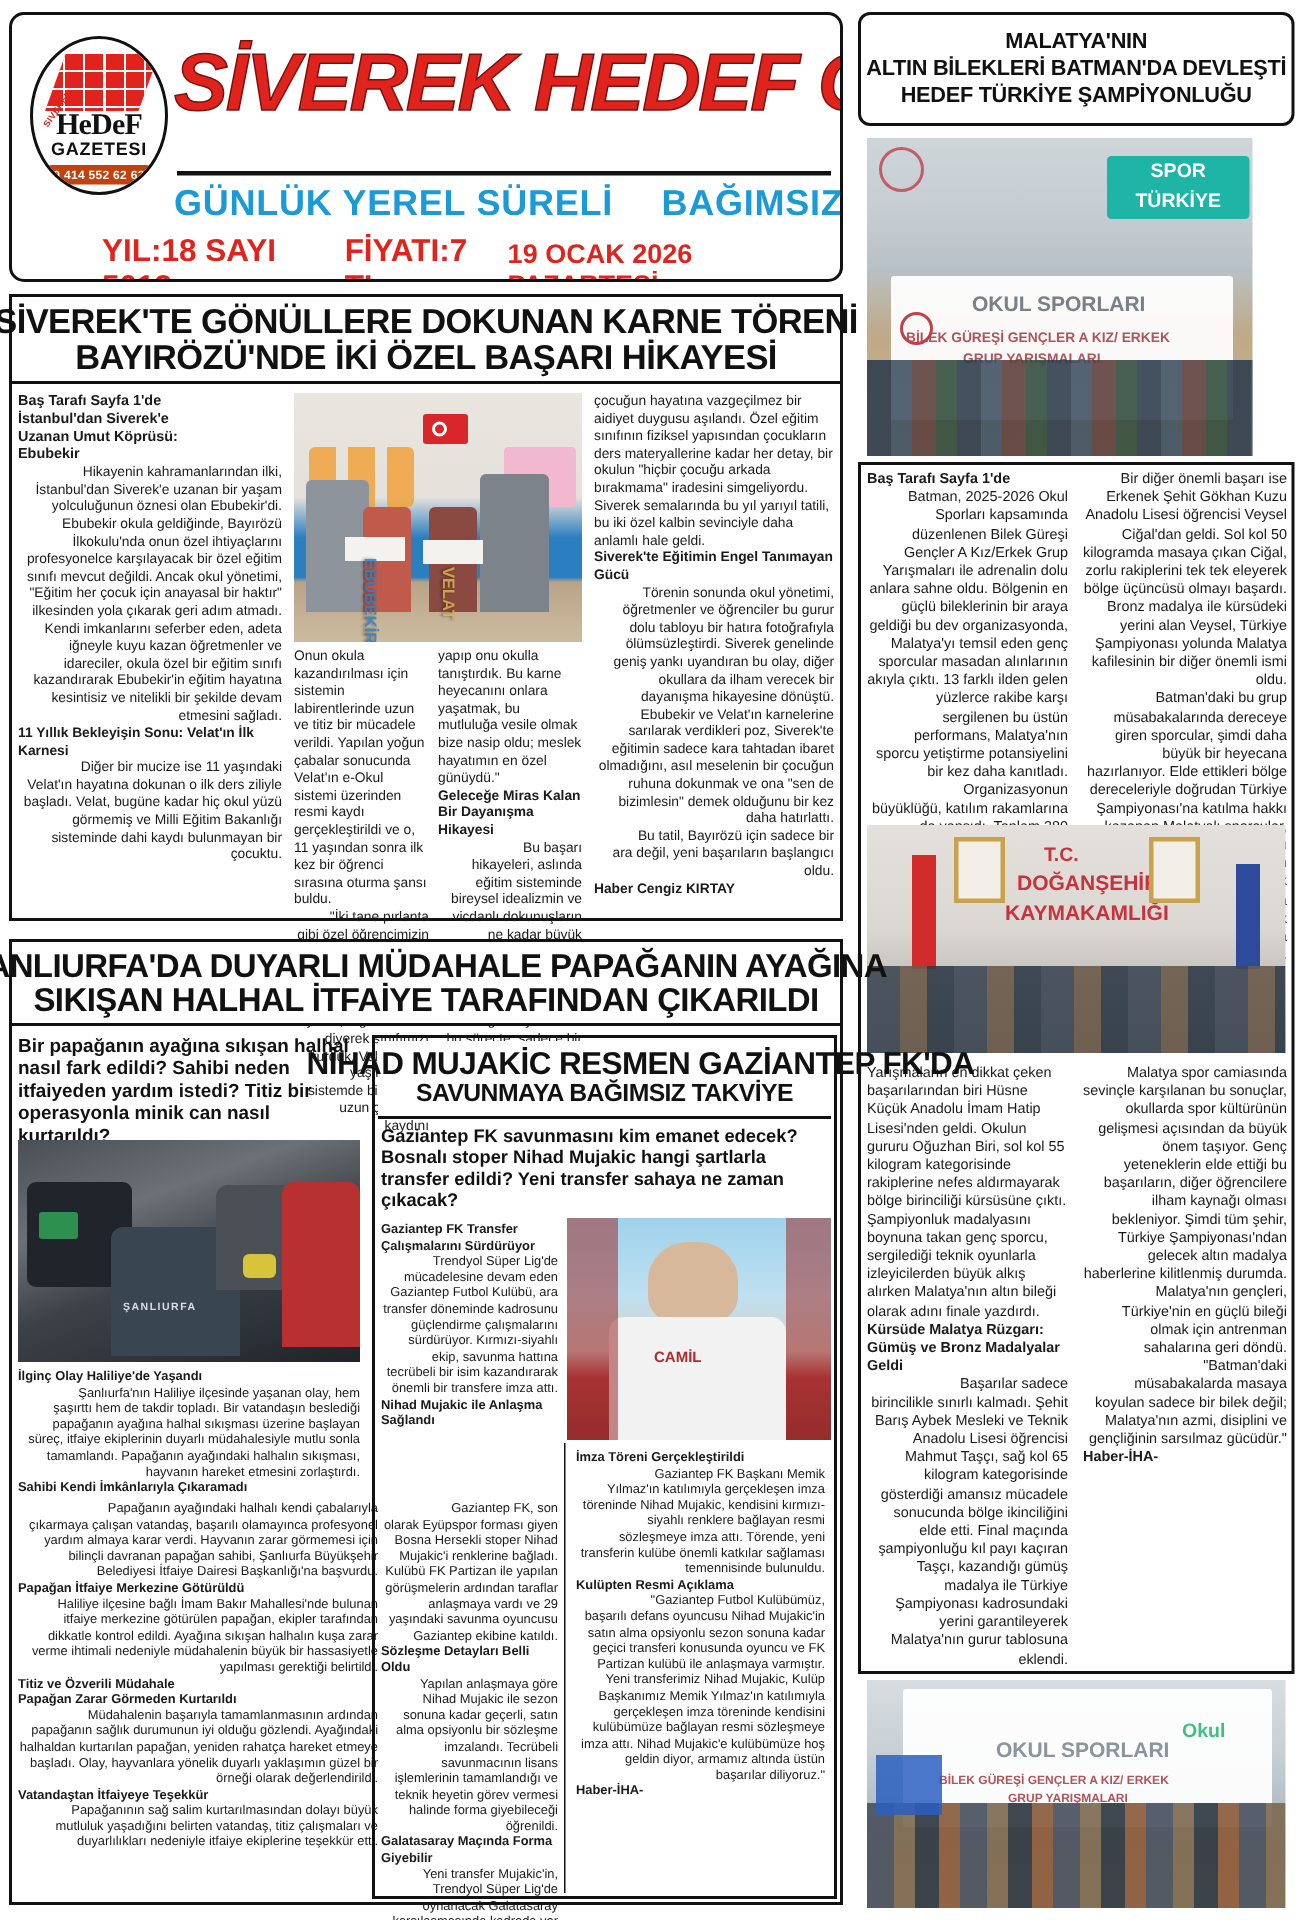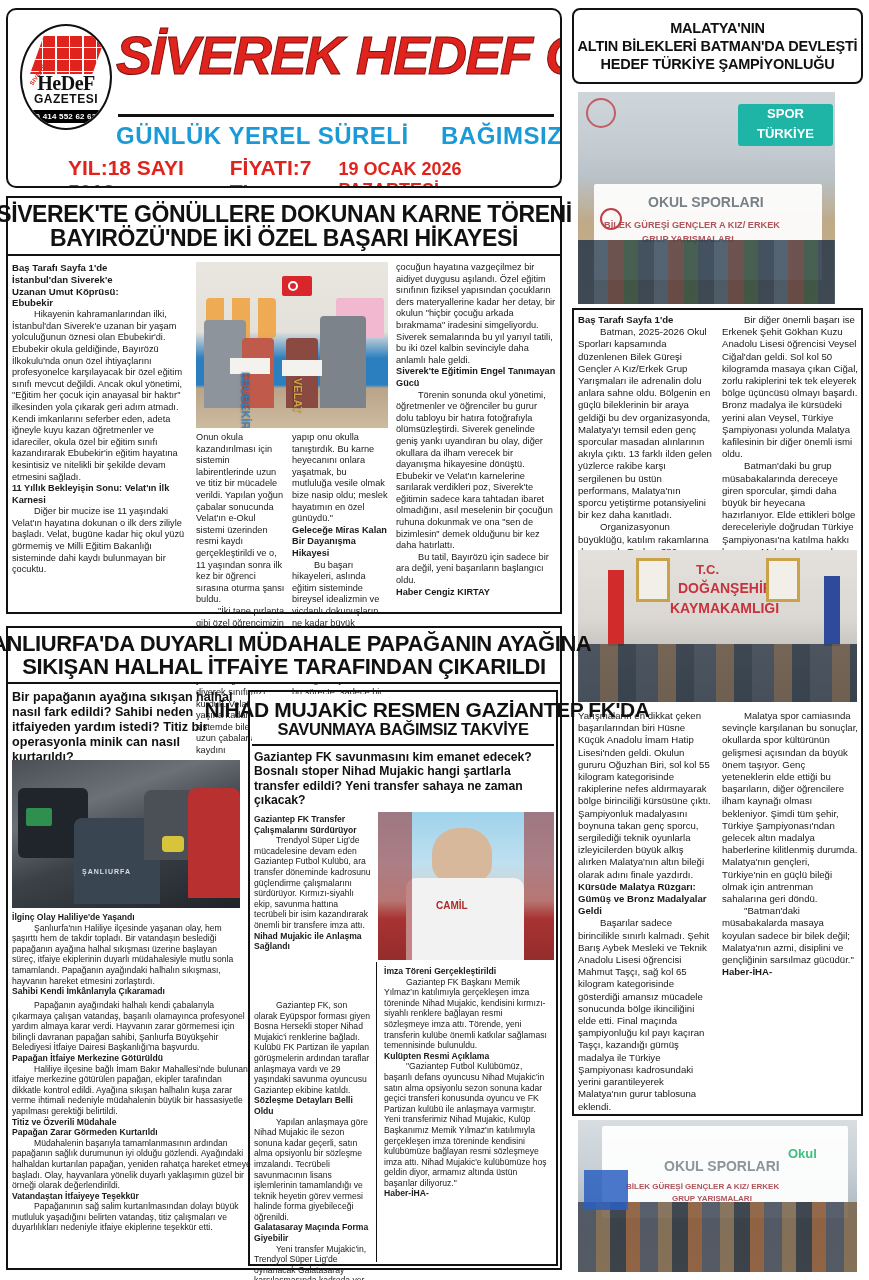--- a/index.html
+++ b/index.html
@@ -39,21 +39,21 @@
     position:absolute; left:0; right:0; top:46px; text-align:center;
     font-family:"Liberation Serif", serif; font-weight:bold; font-size:20px;
     color:#111; letter-spacing:-0.5px;
   }
   .logo-gazetesi {
     position:absolute; left:0; right:0; top:66px; text-align:center;
     font-weight:bold; font-size:12px; color:#111; letter-spacing:0.5px;
   }
   .logo-phone {
     position:absolute; left:6px; right:6px; top:84px; height:13px;
-    background:#000000; border-radius:7px; color:#fff;
+    background:#c2410c; border-radius:7px; color:#fff;
     font-size:8px; font-weight:bold; text-align:center; line-height:13px;
     letter-spacing:0.2px;
   }
   .logo-mini {
     position:absolute; left:3px; top:44px; font-size:6px; font-weight:bold;
     color:#e0241d; transform:rotate(-55deg); letter-spacing:0.3px;
   }
   .mh-title {
     position:absolute; left:108px; top:16px; width:440px;
     font-family:"Liberation Sans", sans-serif;
@@ -130,21 +130,21 @@
   }
   .hl {
     font-weight:bold; color:#111; text-align:center; letter-spacing:-0.4px;
     white-space:nowrap; line-height:1.05;
   }
 
   
   .col { position:absolute; font-size:9.2px; line-height:11.6px; color:#1a1a1a;
          text-align:left; }
   .col p { margin:0 0 0 0; }
-  .col .ind { text-indent:22px; }
+  .col .ind { text-indent:22px;text-align:right; }
   .col .bh { font-weight:bold; }
   .col.small { font-size:8.6px; line-height:10.6px; }
   .col.rt { font-size:9.6px; line-height:12.2px; }
   .lead { font-weight:bold; font-size:12.6px; line-height:15px; color:#111; }
   .vrule { position:absolute; width:1px; background:#111; }
 
   
   .frame { position:absolute; border:2px solid #111; }
 </style>
 </head>

